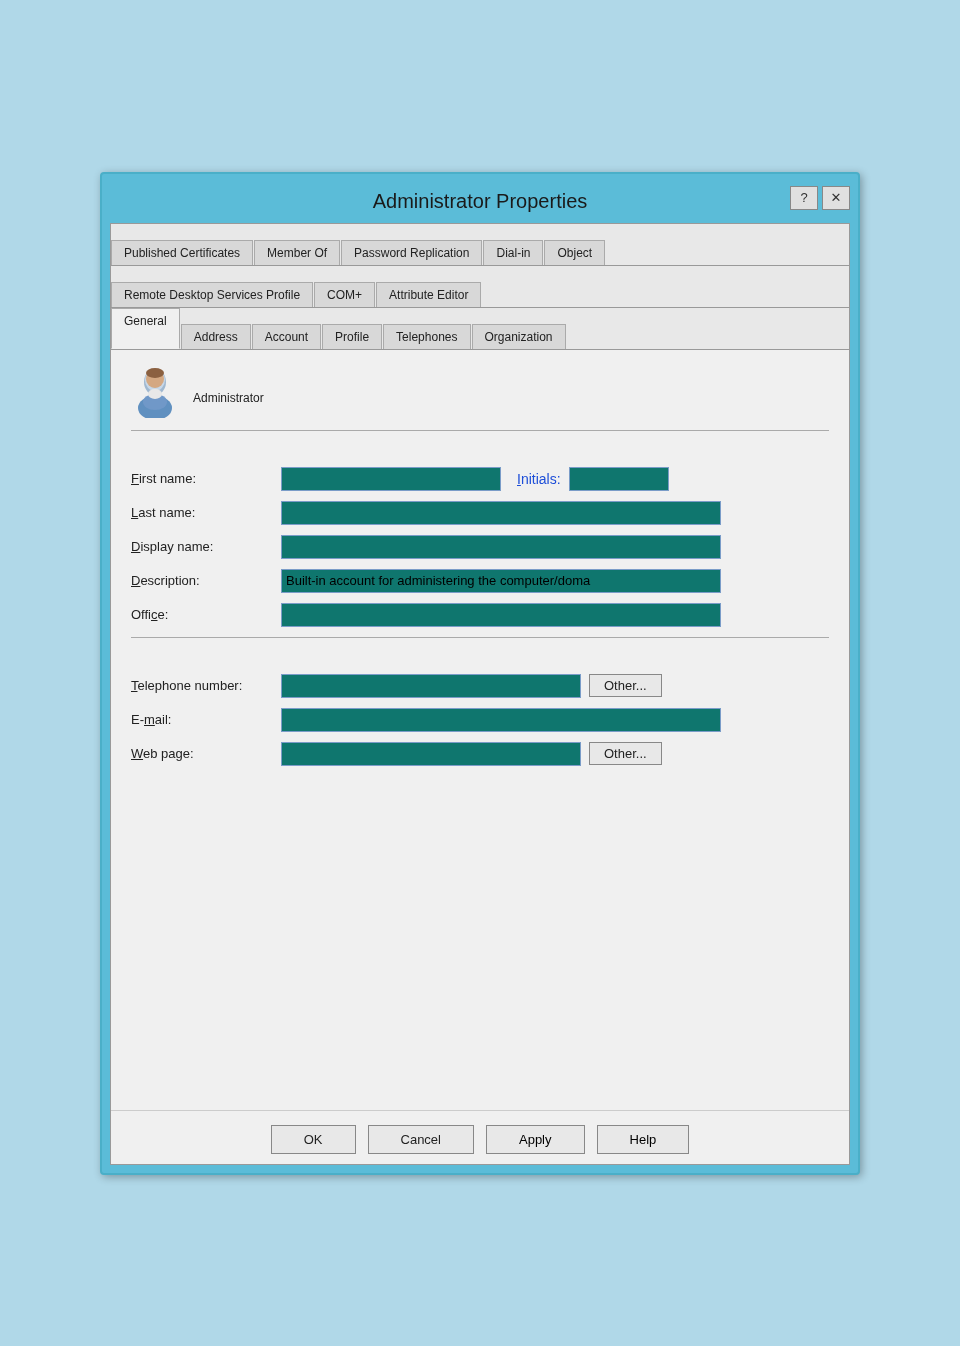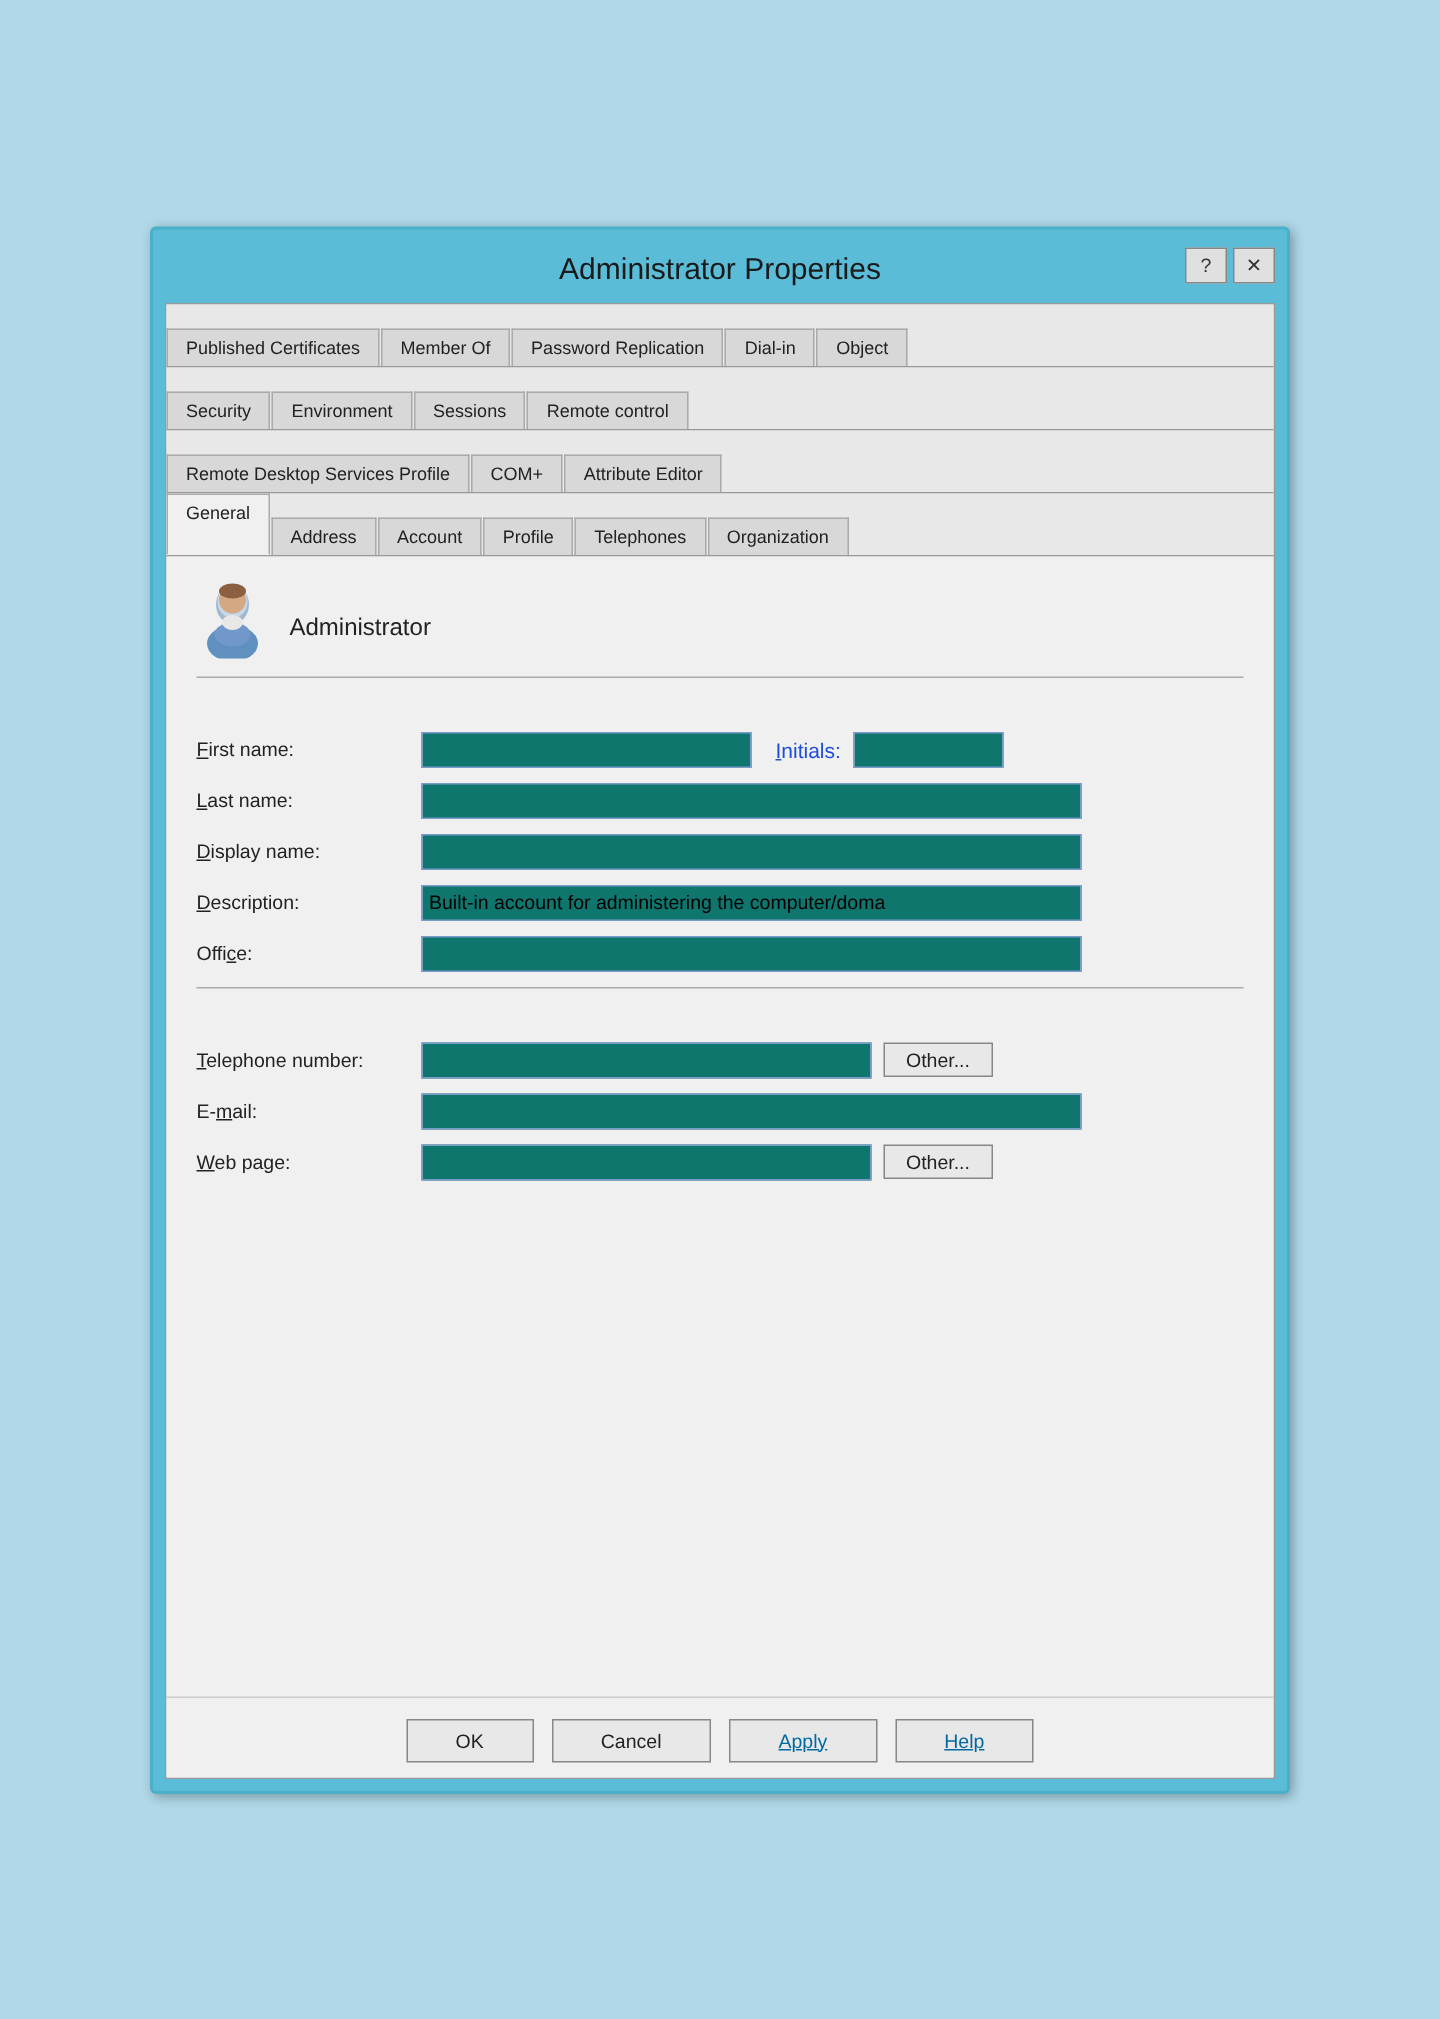--- a/index.html
+++ b/index.html
@@ -90,21 +90,21 @@
       padding: 16px 20px;
       min-height: 760px;
     }
     .user-header {
       display: flex;
       align-items: center;
       gap: 14px;
       margin-bottom: 12px;
     }
     .user-name {
-      font-size: 16px;
+      font-size: 12px;
       color: #222;
       margin-top: 12px;
     }
     .separator {
       border: none;
       border-top: 1px solid #aaa;
       margin: 8px 0 16px 0;
     }
     .form-section {
       margin-bottom: 0;
@@ -173,23 +173,22 @@
     .bottom-btn {
       padding: 6px 32px;
       border: 1px solid #888;
       background: #e8e8e8;
       cursor: pointer;
       font-size: 13px;
       color: #222;
       min-width: 80px;
     }
     .bottom-btn.disabled {
-      color: #0369a1;
+      color: #000000;
       cursor: default;
-      text-decoration: underline;
     }
     
     .person-svg {
       width: 48px;
       height: 52px;
     }
   </style>
 </head>
 <body>
 
@@ -205,26 +204,20 @@
   <div class="dialog-inner">
 
     <div class="tab-row">
       <div class="tab">Published Certificates</div>
       <div class="tab">Member Of</div>
       <div class="tab">Password Replication</div>
       <div class="tab">Dial-in</div>
       <div class="tab">Object</div>
     </div>
 
-    <div class="tab-row">
-      <div class="tab">Security</div>
-      <div class="tab">Environment</div>
-      <div class="tab">Sessions</div>
-      <div class="tab">Remote control</div>
-    </div>
 
     <div class="tab-row">
       <div class="tab">Remote Desktop Services Profile</div>
       <div class="tab">COM+</div>
       <div class="tab">Attribute Editor</div>
     </div>
 
     <div class="tab-row">
       <div class="tab active">General</div>
       <div class="tab">Address</div>

